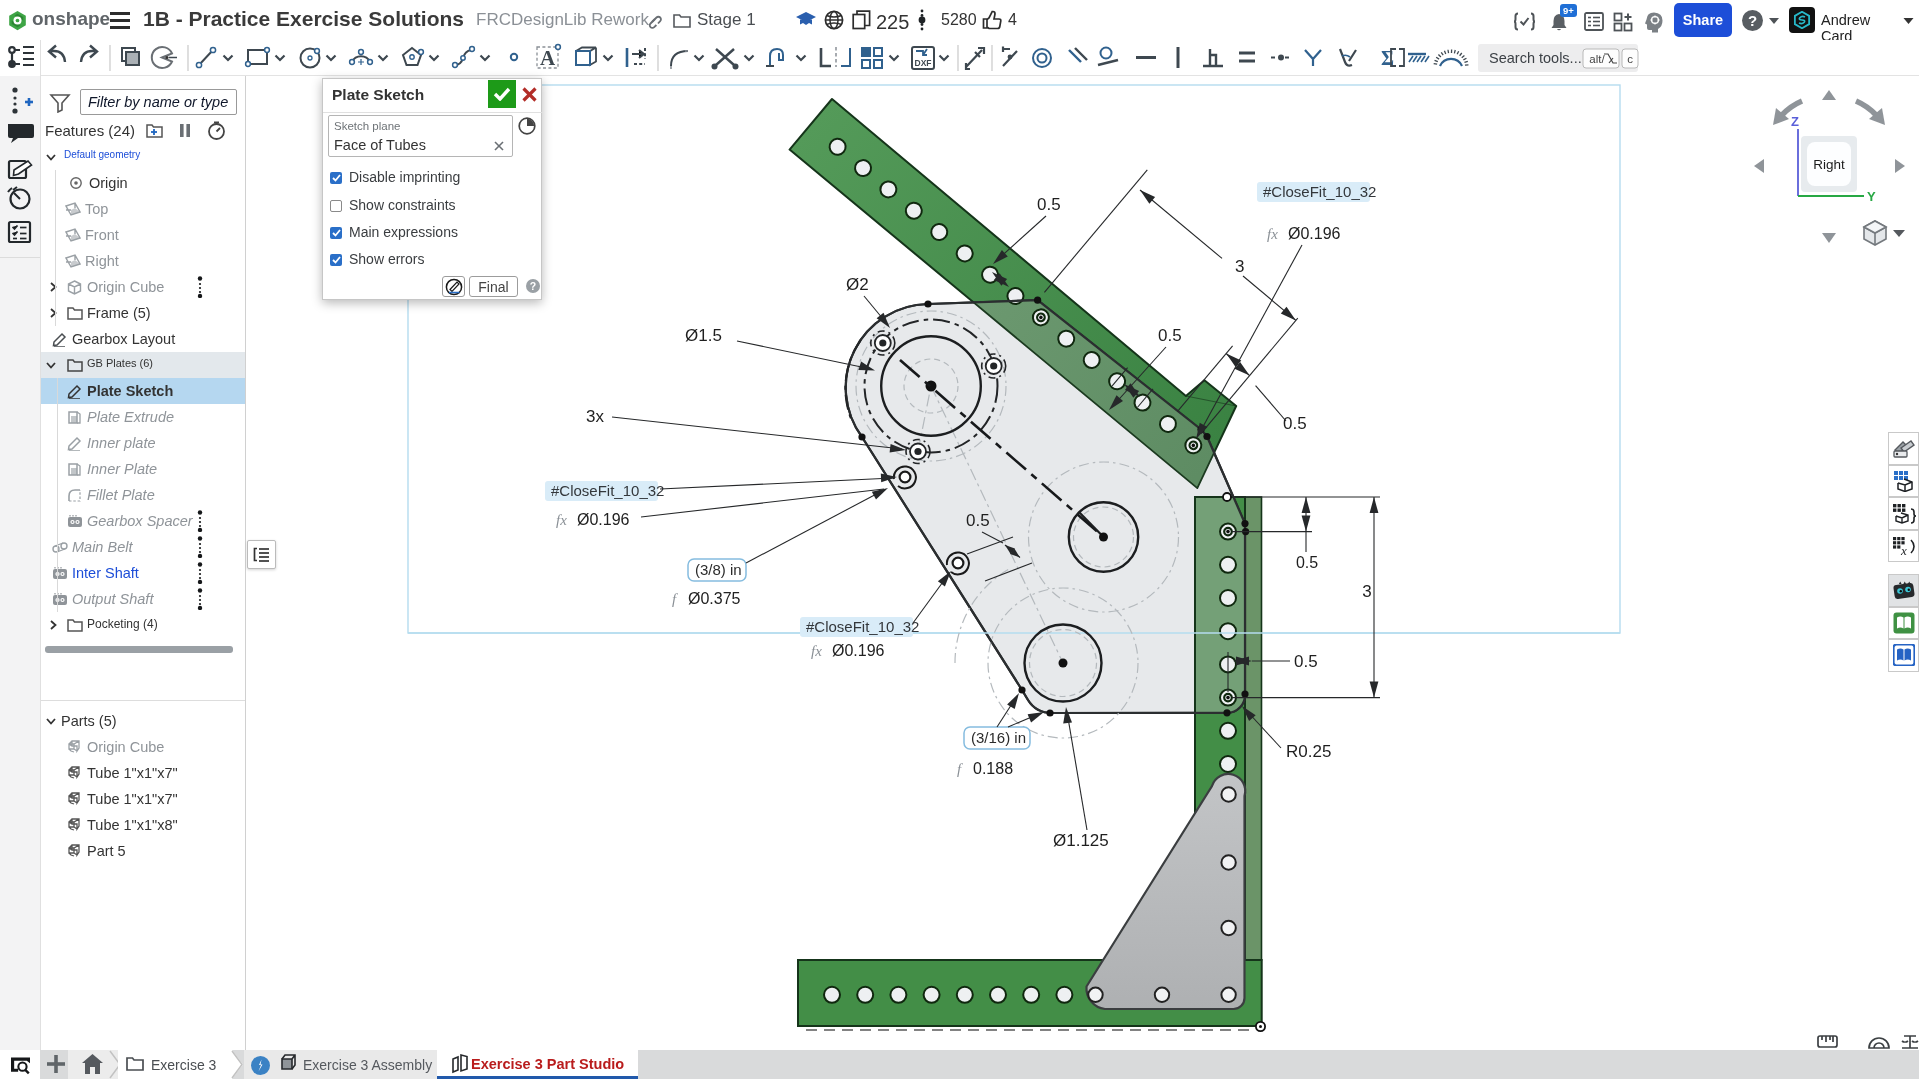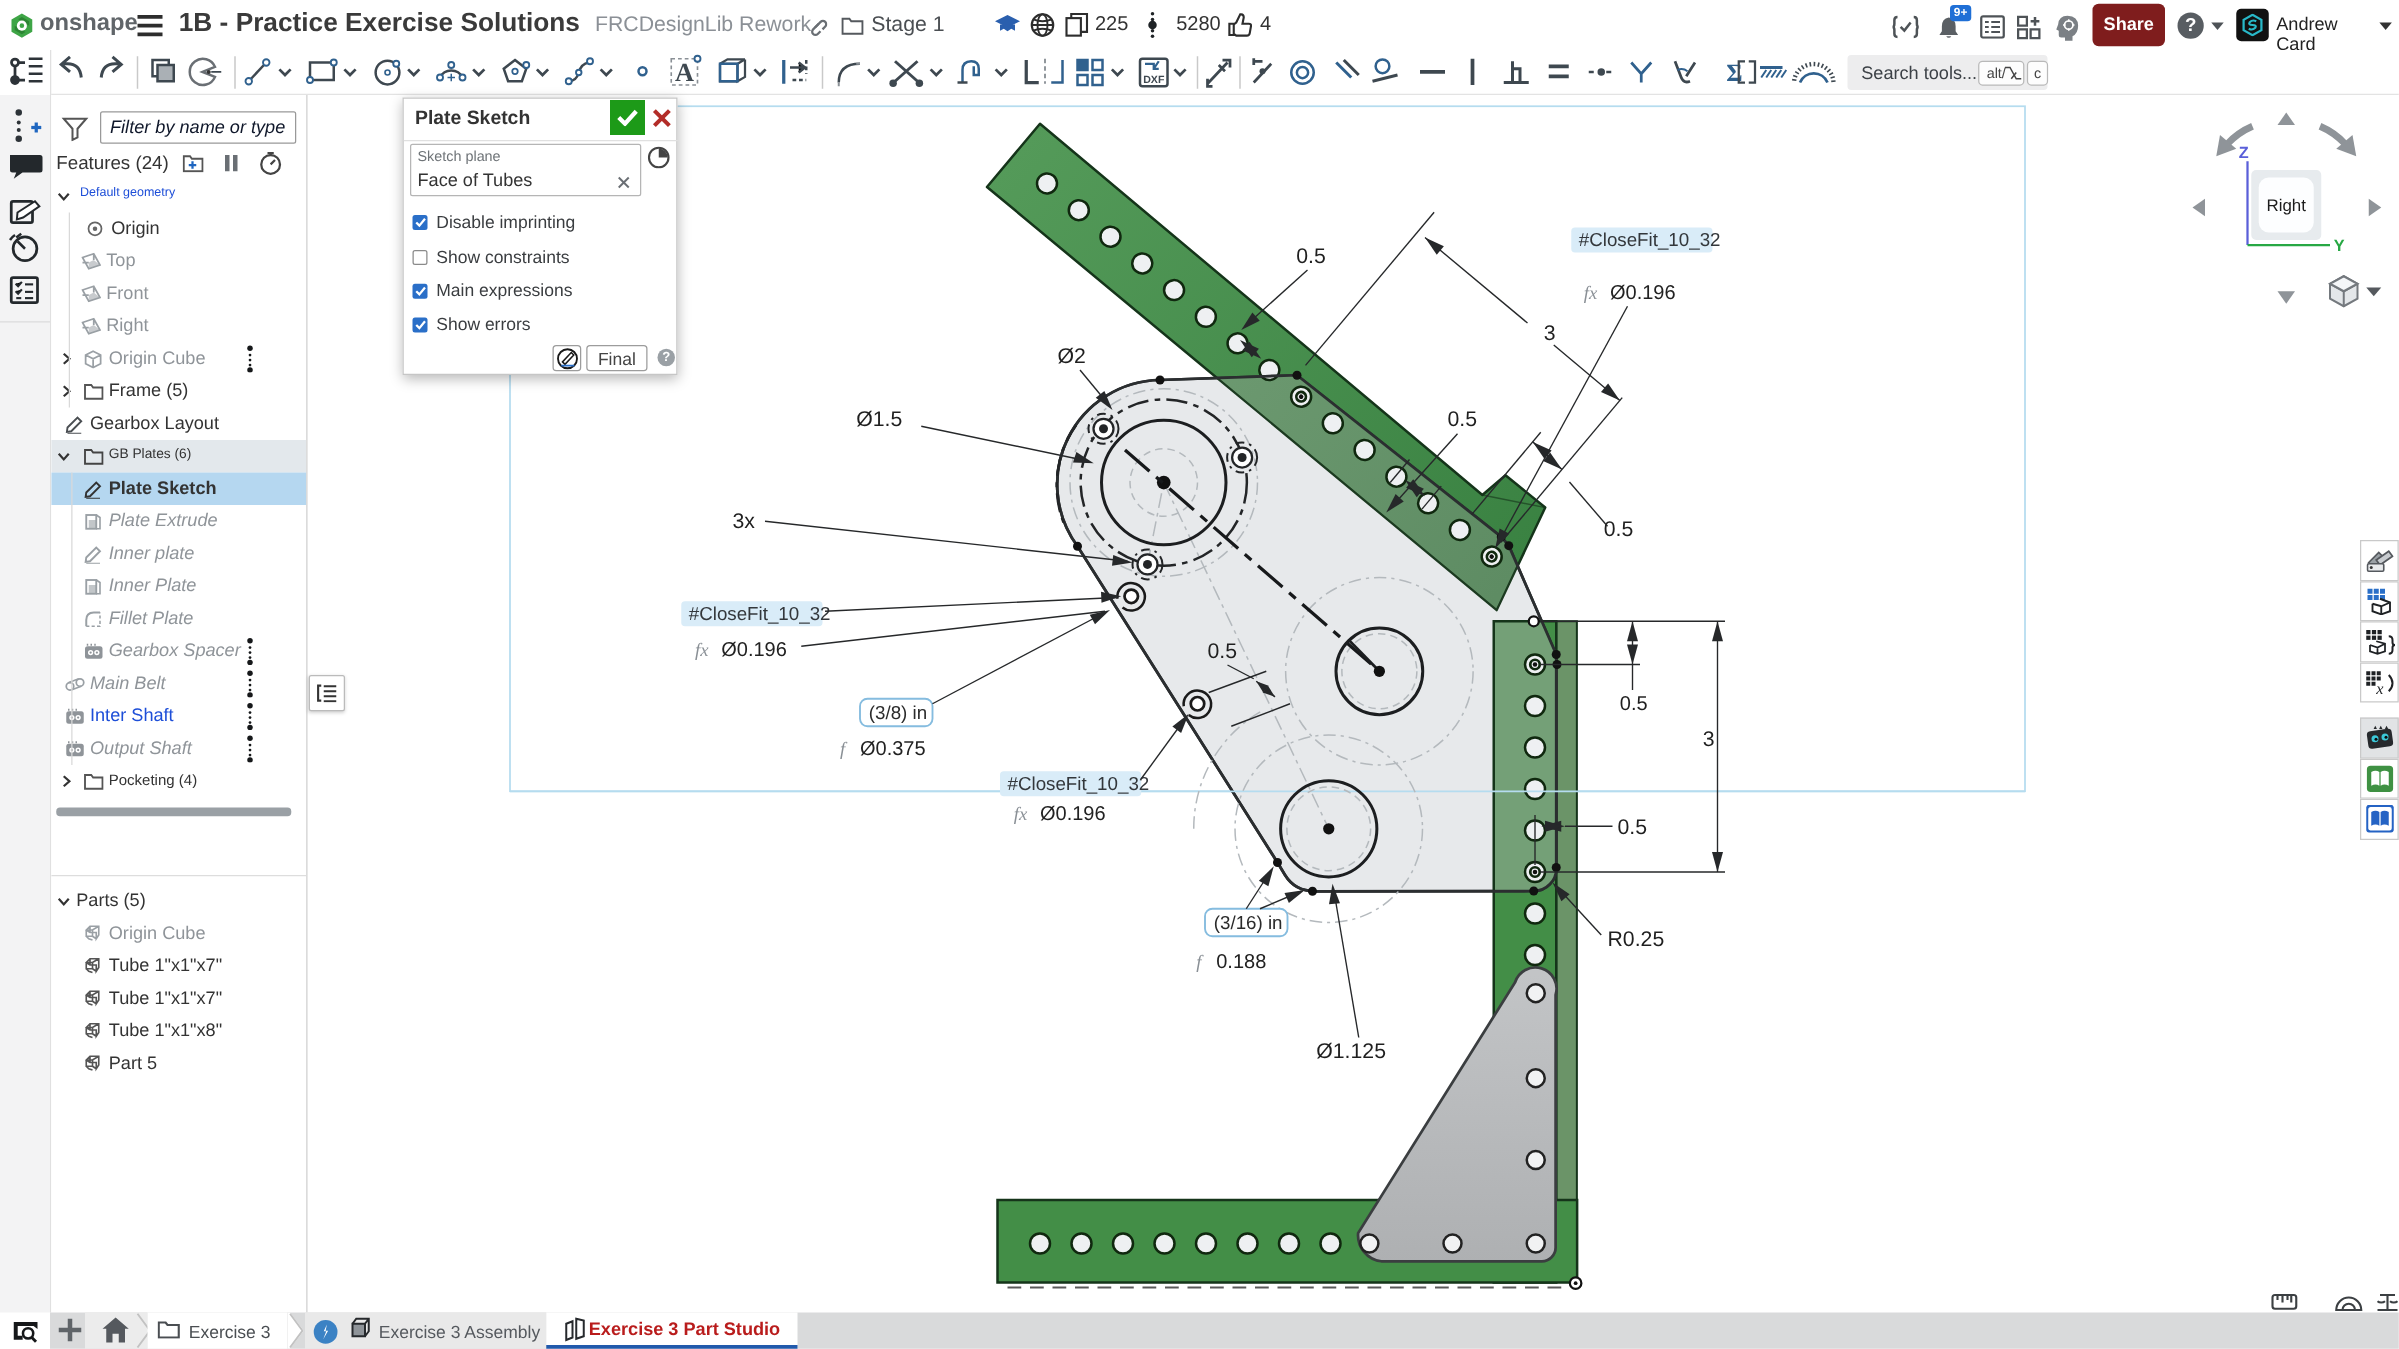--- a/index.html
+++ b/index.html
@@ -316,21 +316,21 @@
     <svg class="abs" style="left:824px;top:10px" width="20" height="20" viewBox="0 0 20 20">
       <circle cx="10" cy="10" r="8.6" fill="none" stroke="#2d2d2d" stroke-width="1.7"></circle>
       <ellipse cx="10" cy="10" rx="4" ry="8.6" fill="none" stroke="#2d2d2d" stroke-width="1.5"></ellipse>
       <line x1="1.4" y1="10" x2="18.6" y2="10" stroke="#2d2d2d" stroke-width="1.5"></line>
       <path d="M2.5,5.5 Q10,8.5 17.5,5.5 M2.5,14.5 Q10,11.5 17.5,14.5" fill="none" stroke="#2d2d2d" stroke-width="1.4"></path>
     </svg>
     <svg class="abs" style="left:852px;top:10px" width="19" height="20" viewBox="0 0 19 20">
       <rect x="1.2" y="4.5" width="11.5" height="14" fill="#fff" stroke="#2d2d2d" stroke-width="1.7"></rect>
       <path d="M5,4.5 L5,1.2 L17.6,1.2 L17.6,15.5 L12.8,15.5" fill="none" stroke="#2d2d2d" stroke-width="1.7"></path>
     </svg>
-    <div class="abs" style="left:876px;top:11px;font-size:16px;color:#333">225</div>
+    <div class="abs" style="left:876px;top:11px;font-size:20px;color:#333">225</div>
     <svg class="abs" style="left:916px;top:9px" width="12" height="22" viewBox="0 0 12 22">
       <g fill="#1f2326">
         <circle cx="6" cy="2" r="1.4"></circle>
         <circle cx="6" cy="6.5" r="1.4"></circle>
         <circle cx="6" cy="11" r="3.4"></circle>
         <circle cx="6" cy="15.5" r="1.4"></circle>
         <circle cx="6" cy="20" r="1.4"></circle>
       </g>
     </svg>
     <div class="abs" style="left:941px;top:11px;font-size:16px;color:#333">5280</div>
@@ -375,21 +375,21 @@
     <svg class="abs" style="left:1644px;top:11px" width="21" height="22" viewBox="0 0 21 22">
       <path d="M10,1.5 Q3,1.5 2.5,8.5 L1,12.5 L3,13.5 L3,17 Q3,19 5,19 L8,19 L8,21.5 L14,21.5 L14,18 Q18.5,15.5 18.5,9.5 Q18.5,2 10,1.5" fill="#7b8085"></path>
       <circle cx="11" cy="9" r="3.4" fill="none" stroke="#fff" stroke-width="1.4"></circle>
       <g stroke="#fff" stroke-width="1.2">
         <line x1="11" y1="4.4" x2="11" y2="6.4"></line>
         <line x1="11" y1="11.6" x2="11" y2="13.6"></line>
         <line x1="6.4" y1="9" x2="8.4" y2="9"></line>
         <line x1="13.6" y1="9" x2="15.6" y2="9"></line>
       </g>
     </svg>
-    <div class="abs" style="left:1674px;top:3px;width:58px;height:34px;background:#7f1d1d;border-radius:5px;color:#fff;font-size:14.5px;font-weight:bold;text-align:center;line-height:34px">Share</div>
+    <div class="abs" style="left:1674px;top:3px;width:58px;height:34px;background:#1d4ed8;border-radius:5px;color:#fff;font-size:14.5px;font-weight:bold;text-align:center;line-height:34px">Share</div>
     <div class="abs" style="left:1742px;top:10px;width:21px;height:21px;background:#585d62;border-radius:50%;color:#fff;font-size:15px;font-weight:bold;text-align:center;line-height:21px">?</div>
     <svg class="abs" style="left:1768px;top:17px" width="12" height="8" viewBox="0 0 12 8">
       <polygon points="1,1 11,1 6,7" fill="#4e5357"></polygon>
     </svg>
     <div class="abs" style="left:1789px;top:7px;width:26px;height:26px;background:#111;border-radius:4px"></div>
     <svg class="abs" style="left:1793px;top:11px" width="18" height="18" viewBox="0 0 24 24">
       <polygon points="12,1 21.5,6.5 21.5,17.5 12,23 2.5,17.5 2.5,6.5" fill="none" stroke="#28b8c8" stroke-width="2.4"></polygon>
       <path d="M16,8 Q12,6 9,9 Q7,12 12,12 Q17,12 15,15 Q12,18 8,16" fill="none" stroke="#28b8c8" stroke-width="2.2"></path>
     </svg>
     <div class="abs" style="left:1821px;top:12px;font-size:14.5px;color:#222">Andrew Card</div>

